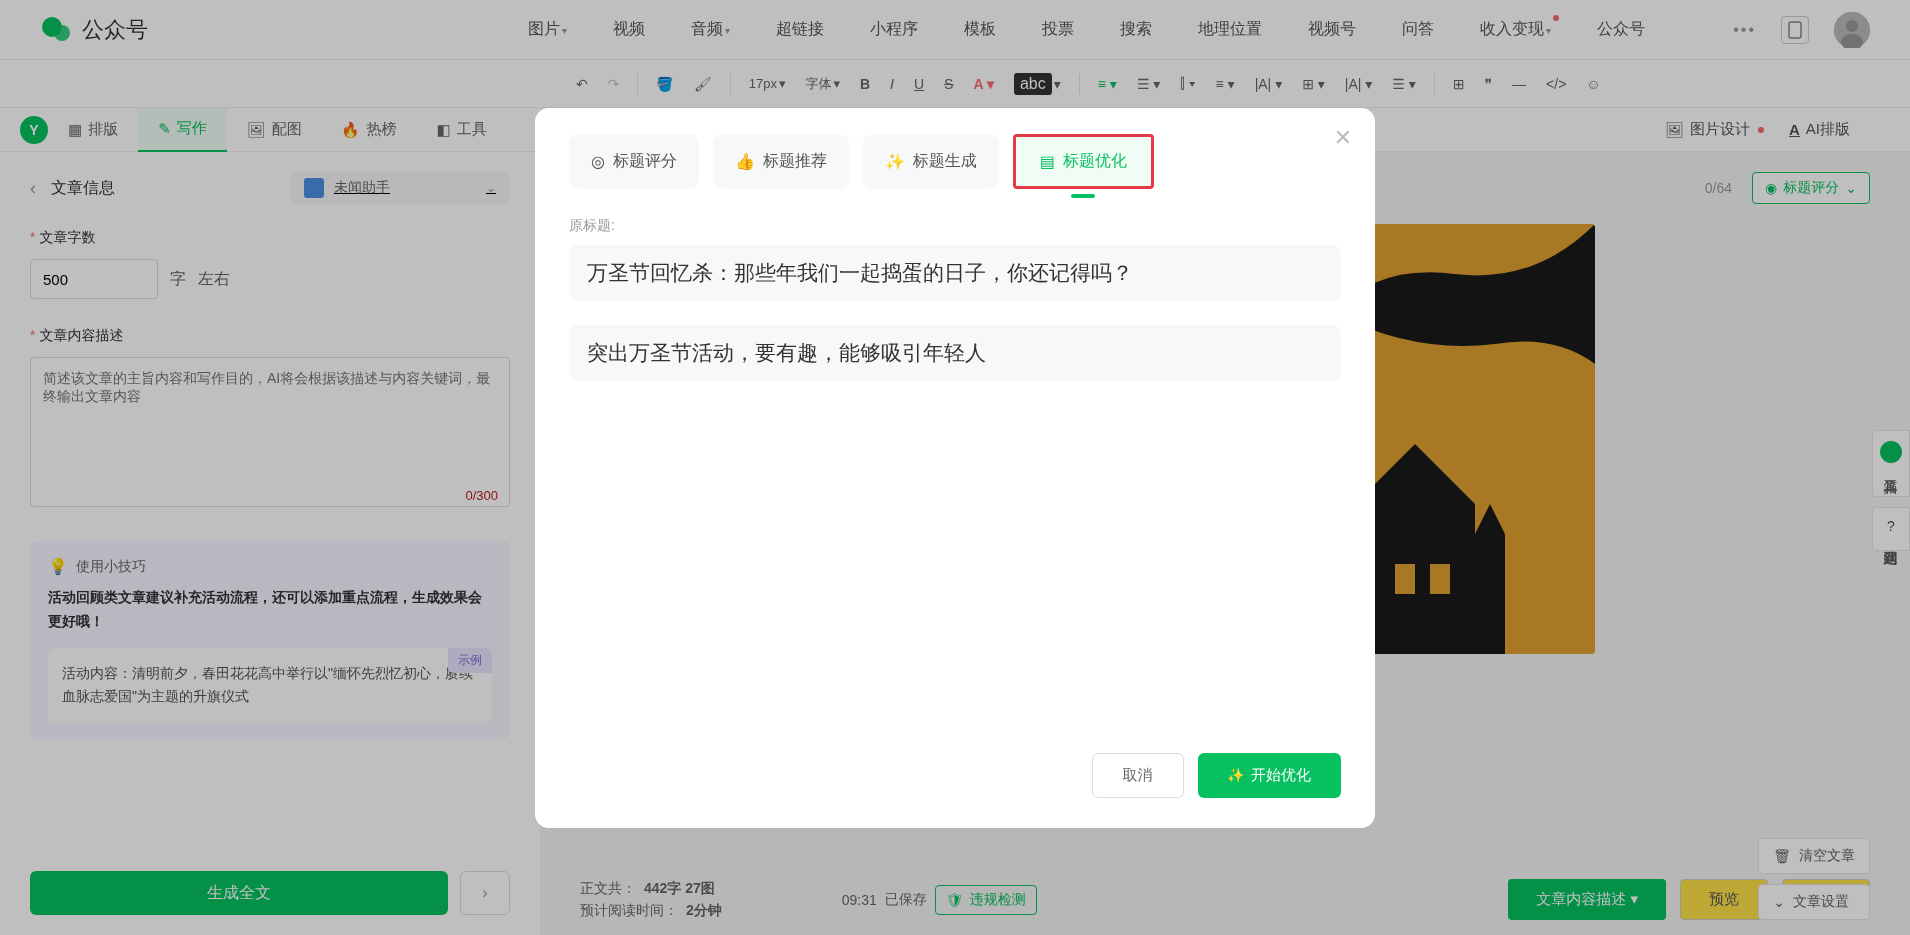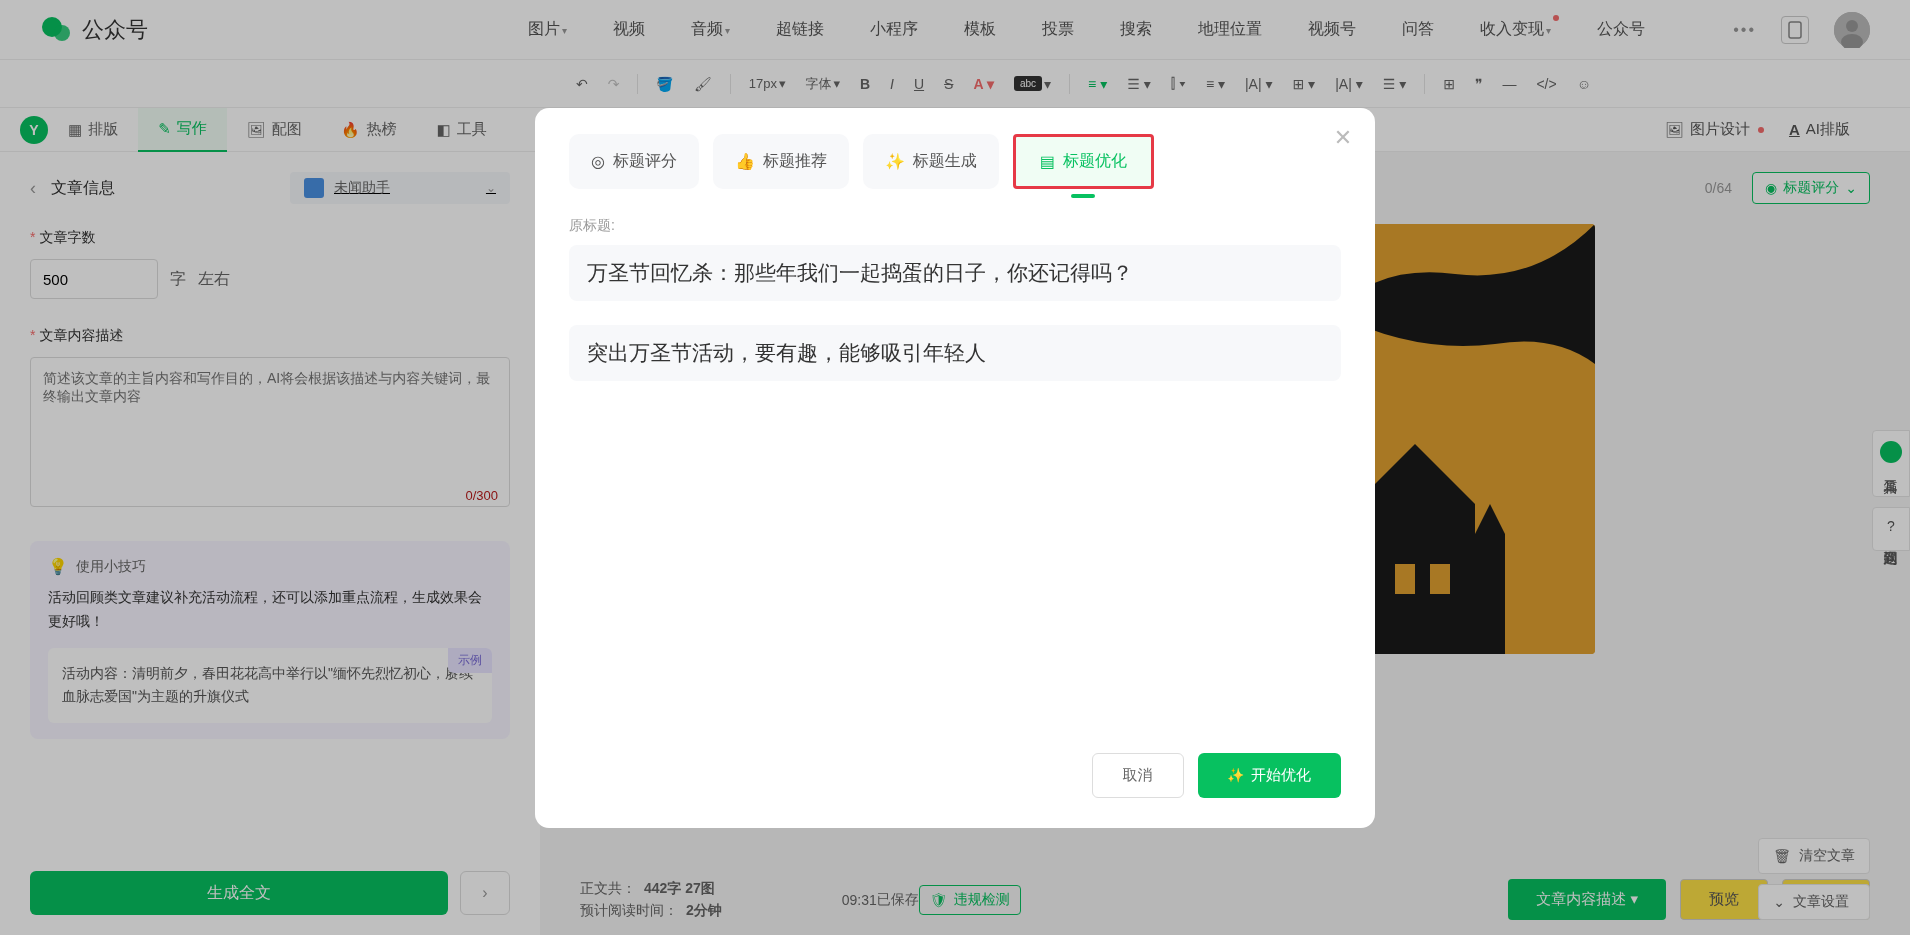--- a/index.html
+++ b/index.html
@@ -18,21 +18,21 @@
 .nav-more { color: #999; letter-spacing: 2px; }
 .nav-icon-btn { width: 28px; height: 28px; border: 1px solid #ccc; border-radius: 4px; display: flex; align-items: center; justify-content: center; color: #666; }
 .avatar { width: 36px; height: 36px; border-radius: 50%; background: #bbb; }
 
 
 .second-bar { height: 48px; background: #fff; display: flex; align-items: center; padding-left: 570px; gap: 8px; border-bottom: 1px solid #eee; color: #666; font-size: 14px; }
 .tb-btn { padding: 4px 6px; cursor: pointer; display: flex; align-items: center; gap: 2px; }
 .tb-sep { width: 1px; height: 20px; background: #e5e5e5; margin: 0 4px; }
 .font-size-txt { font-size: 13px; }
 .color-a { color: #f56c6c; font-weight: bold; position: relative; }
-.bg-btn { background: #333; color: #fff; padding: 2px 6px; border-radius: 3px; font-size: 10px; }
+.bg-btn { background: #333; color: #fff; padding: 2px 6px; border-radius: 3px; font-size: 16px; }
 
 
 .third-bar { height: 44px; background: #fff; display: flex; align-items: center; padding: 0 20px; border-bottom: 1px solid #eee; }
 .circle-logo { width: 28px; height: 28px; border-radius: 50%; background: #07c160; display: flex; align-items: center; justify-content: center; color: #fff; font-weight: bold; font-size: 14px; }
 .tab { display: flex; align-items: center; gap: 6px; padding: 0 20px; height: 44px; cursor: pointer; font-size: 15px; color: #666; }
 .tab.active { color: #07c160; background: #f0fdf4; border-bottom: 2px solid #07c160; }
 .third-right { margin-left: auto; display: flex; gap: 25px; align-items: center; padding-right: 40px; }
 .tr-item { display: flex; align-items: center; gap: 6px; color: #555; font-size: 15px; cursor: pointer; }
 .tr-dot { width: 6px; height: 6px; background: #f56c6c; border-radius: 50%; margin-left: 2px; }
 
@@ -54,40 +54,40 @@
 .word-unit { color: #666; }
 .word-suffix { color: #666; }
 
 .textarea-wrap { position: relative; margin-bottom: 30px; }
 .desc-textarea { width: 100%; height: 150px; border: 1px solid #ddd; border-radius: 4px; padding: 12px; font-size: 14px; color: #999; resize: none; }
 .char-counter { position: absolute; bottom: 8px; right: 12px; font-size: 13px; color: #b91c1c; }
 
 .tips-box { background: #f7f5ff; border-radius: 8px; padding: 16px 18px; }
 .tips-header { display: flex; align-items: center; gap: 8px; margin-bottom: 10px; }
 .tips-title { font-size: 14px; color: #666; }
-.tips-body { font-size: 14px; color: #333; line-height: 1.7; margin-bottom: 14px; font-weight: 400; }
+.tips-body { font-size: 14px; color: #333; line-height: 1.7; margin-bottom: 14px; font-weight: 700; }
 .example-box { background: #fff; border-radius: 6px; padding: 14px; position: relative; }
 .example-tag { position: absolute; top: 0; right: 0; background: #e8e5ff; color: #7a6bd6; font-size: 12px; padding: 4px 10px; border-radius: 0 6px 0 6px; }
 .example-text { font-size: 14px; color: #555; line-height: 1.7; }
 
 .left-bottom { position: absolute; bottom: 20px; left: 30px; right: 30px; display: flex; gap: 12px; }
 .gen-btn { flex: 1; height: 44px; background: #07c160; color: #fff; border: none; border-radius: 6px; font-size: 16px; cursor: pointer; }
 .gen-next { width: 50px; height: 44px; background: #fff; border: 1px solid #ddd; border-radius: 6px; display: flex; align-items: center; justify-content: center; color: #999; cursor: pointer; }
 
 
 .right-panel { flex: 1; background: #f5f5f5; padding: 20px 40px; position: relative; }
 .title-row { display: flex; align-items: center; gap: 20px; margin-bottom: 20px; }
 .title-counter { margin-left: auto; color: #999; font-size: 14px; }
 .title-score-btn { display: flex; align-items: center; gap: 6px; padding: 6px 12px; border: 1px solid #07c160; border-radius: 4px; color: #07c160; font-size: 14px; cursor: pointer; background: #fff; }
 .editor-img { height: 430px; background: #e0a030; border-radius: 4px; margin: 0 auto; width: 740px; position: relative; overflow: hidden; }
 
 .bottom-bar { position: absolute; bottom: 15px; left: 40px; right: 40px; display: flex; align-items: center; gap: 20px; font-size: 14px; color: #666; }
 .bb-left { display: flex; flex-direction: column; gap: 4px; }
 .bb-row { display: flex; gap: 8px; }
-.bb-saved { display: flex; align-items: center; margin-left: 100px; }
+.bb-saved { display: flex; align-items: center; gap: 8px; margin-left: 100px; }
 .bb-check { display: flex; align-items: center; gap: 6px; color: #07c160; border: 1px solid #07c160; padding: 5px 10px; border-radius: 4px; cursor: pointer; }
 .bb-btns { margin-left: auto; display: flex; gap: 14px; }
 .bb-btn { padding: 10px 28px; border-radius: 4px; font-size: 15px; cursor: pointer; border: none; }
 .bb-btn.primary { background: #07c160; color: #fff; }
 .bb-btn.outline { background: #fde047; border: 1px solid #ccc; color: #555; }
 
 
 .right-sidebar { position: absolute; right: 40px; bottom: 15px; display: flex; flex-direction: column; gap: 10px; }
 .rs-item { display: flex; align-items: center; gap: 8px; padding: 8px 14px; background: #fff; border: 1px solid #e5e5e5; border-radius: 4px; color: #666; font-size: 14px; cursor: pointer; }
 

